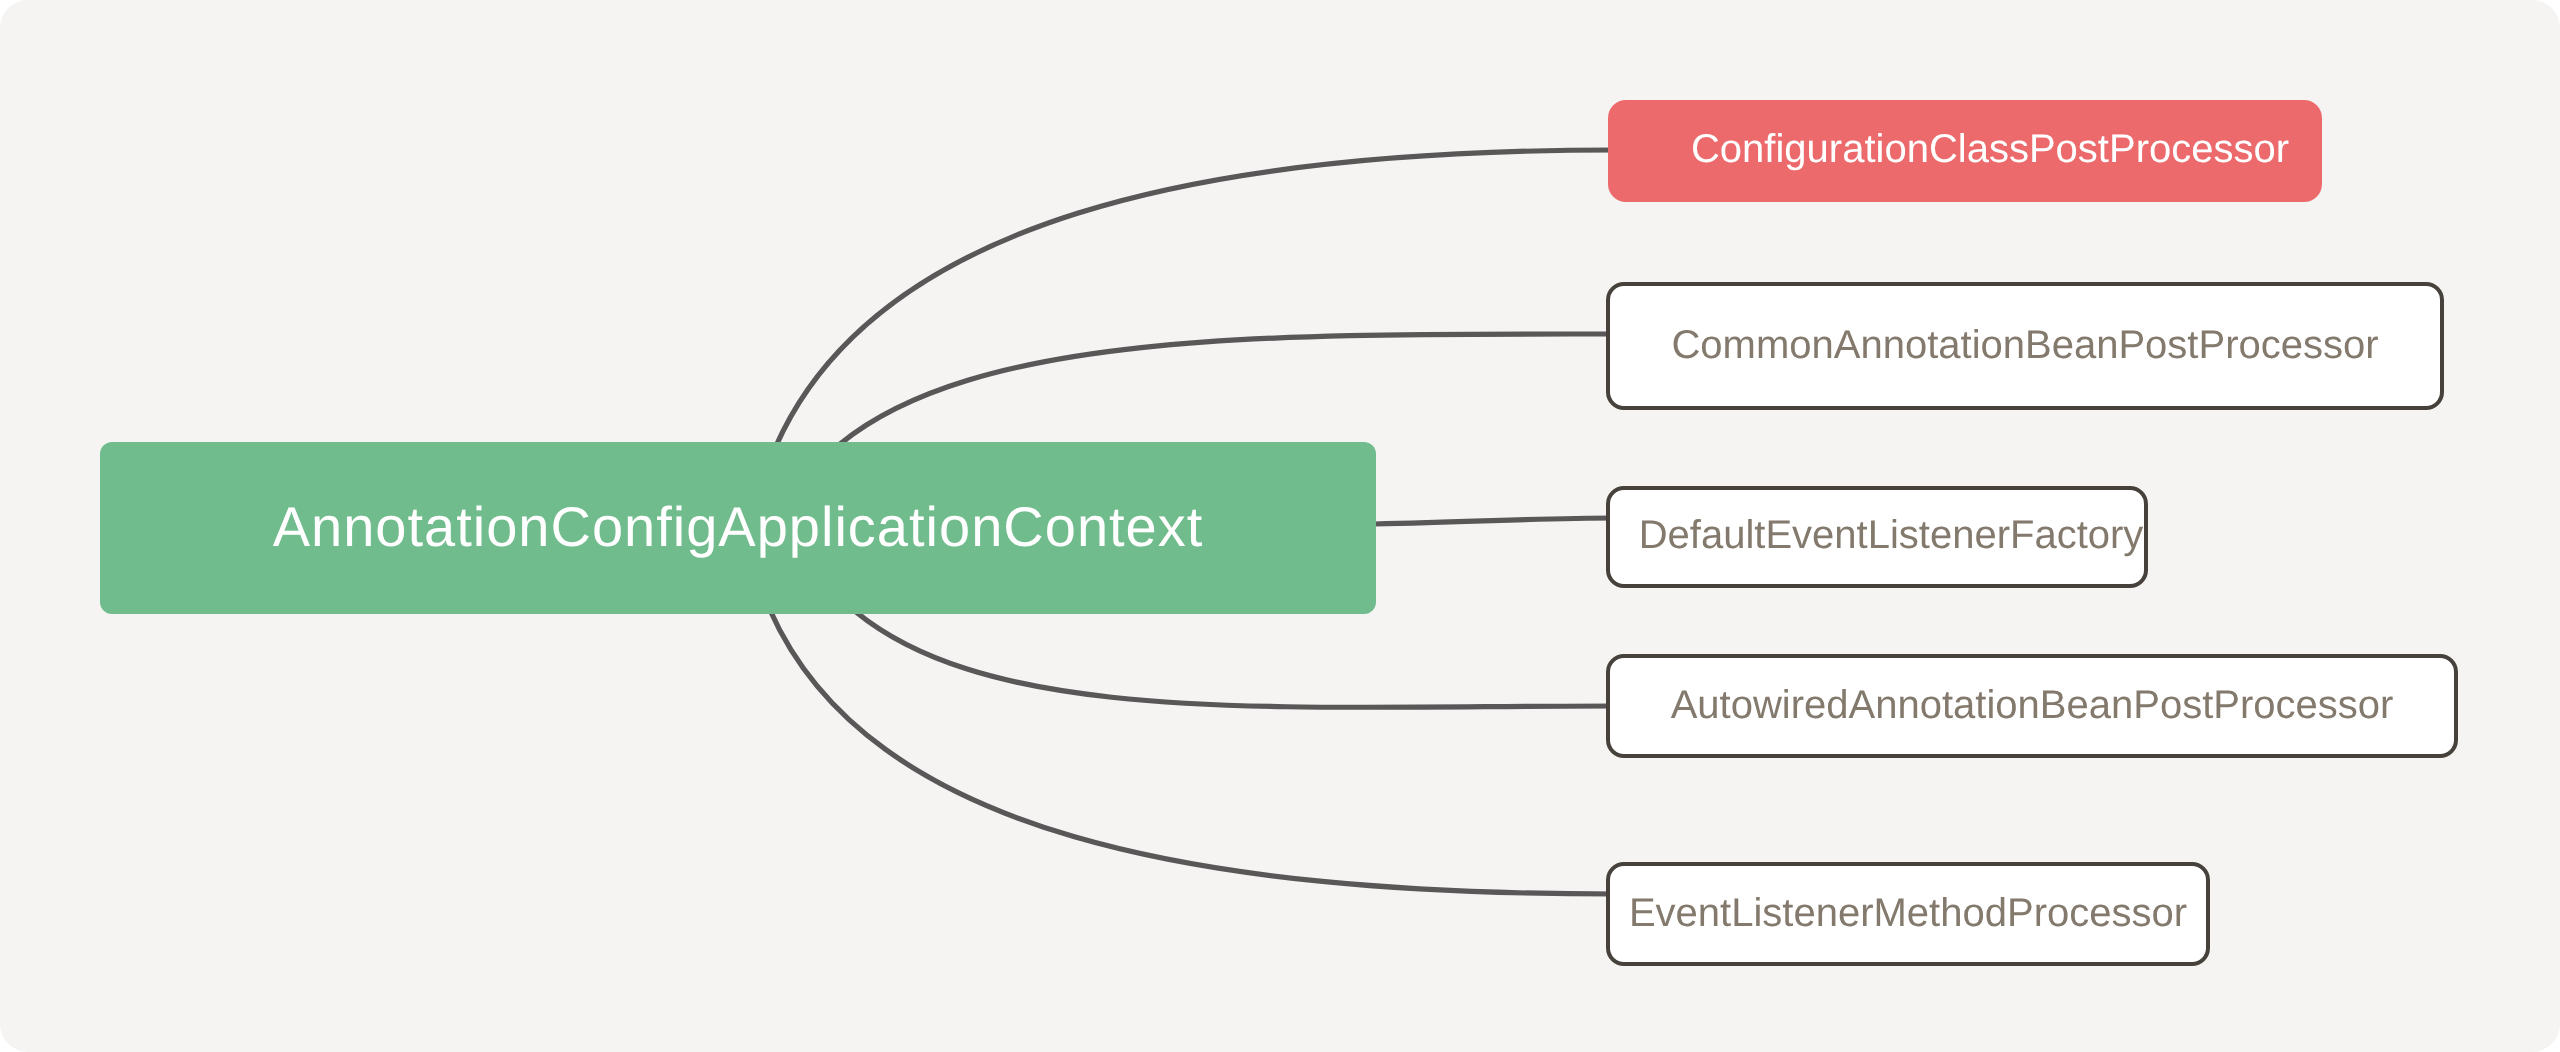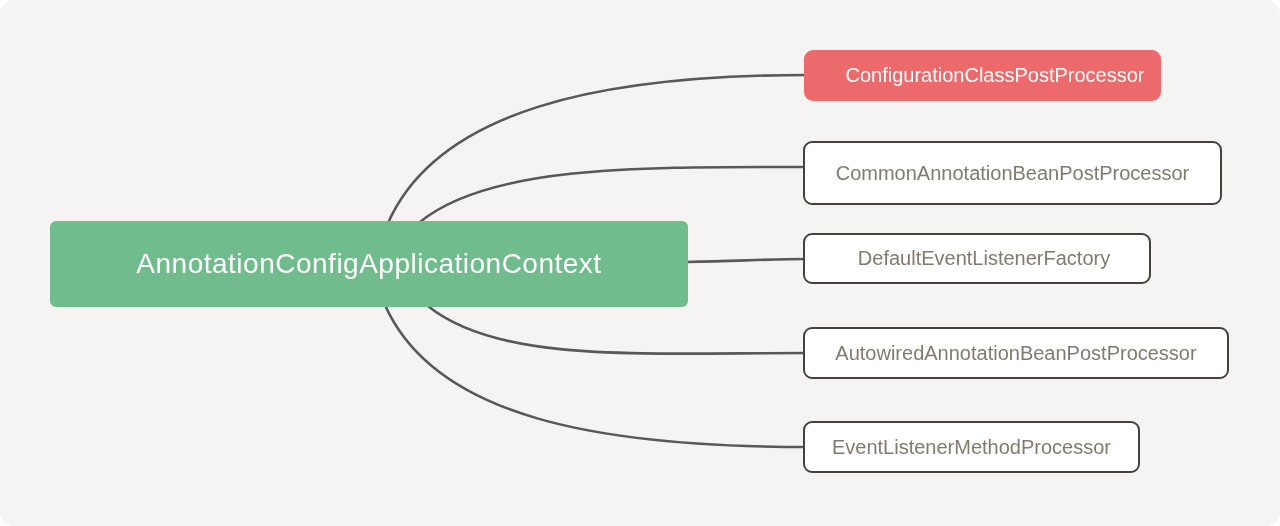--- a/index.html
+++ b/index.html
@@ -74,19 +74,19 @@
     <path d="M 428 306 C 498 363, 640 353, 808 353"></path>
     <path d="M 385 305 C 435 418, 600 447, 808 447"></path>
   </svg>
 
   <div class="node root">AnnotationConfigApplicationContext</div>
 
   <div class="node child highlight" style="top:50px; width:357px; height:51px; left:804px;padding-left:25px;">ConfigurationClassPostProcessor</div>
 
   <div class="node child" style="top:141px; width:419px; height:64px;">CommonAnnotationBeanPostProcessor</div>
 
-  <div class="node child" style="top:233px; width:348px; height:51px;padding-left:14px;">DefaultEventListenerFactory</div>
+  <div class="node child" style="top:243px; width:271px; height:51px;padding-left:14px;">DefaultEventListenerFactory</div>
 
   <div class="node child" style="top:327px; width:426px; height:52px;">AutowiredAnnotationBeanPostProcessor</div>
 
-  <div class="node child" style="top:421px; width:337px; height:52px;">EventListenerMethodProcessor</div>
+  <div class="node child" style="top:431px; width:302px; height:52px;">EventListenerMethodProcessor</div>
 
 </div>
 
 </body></html>

